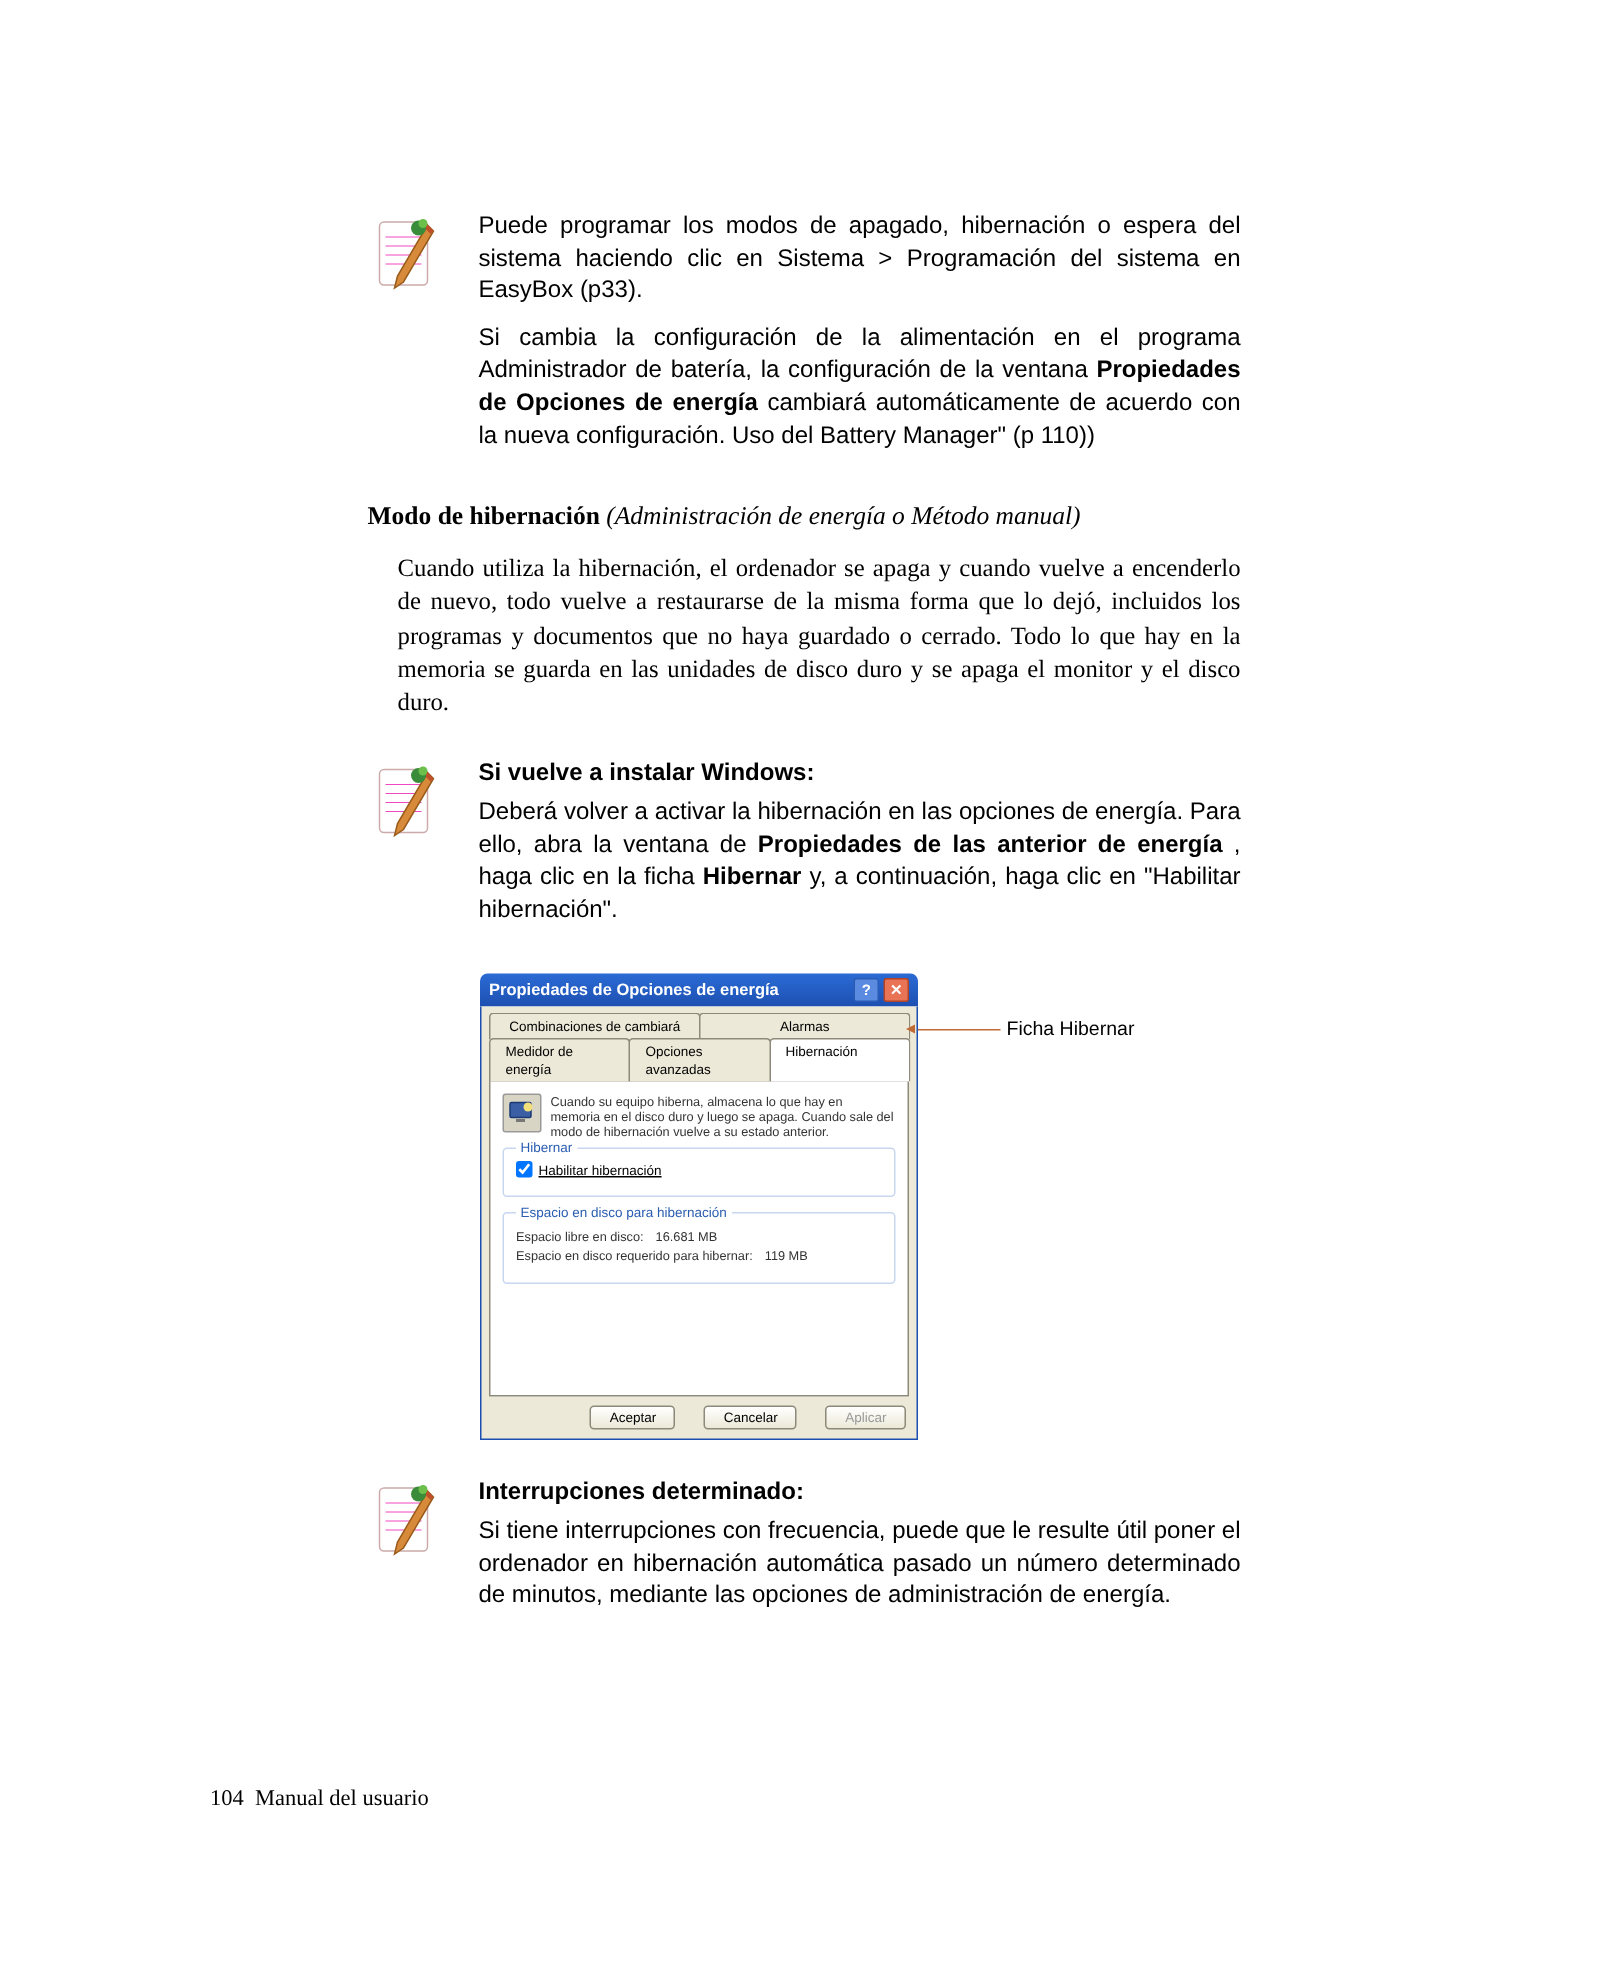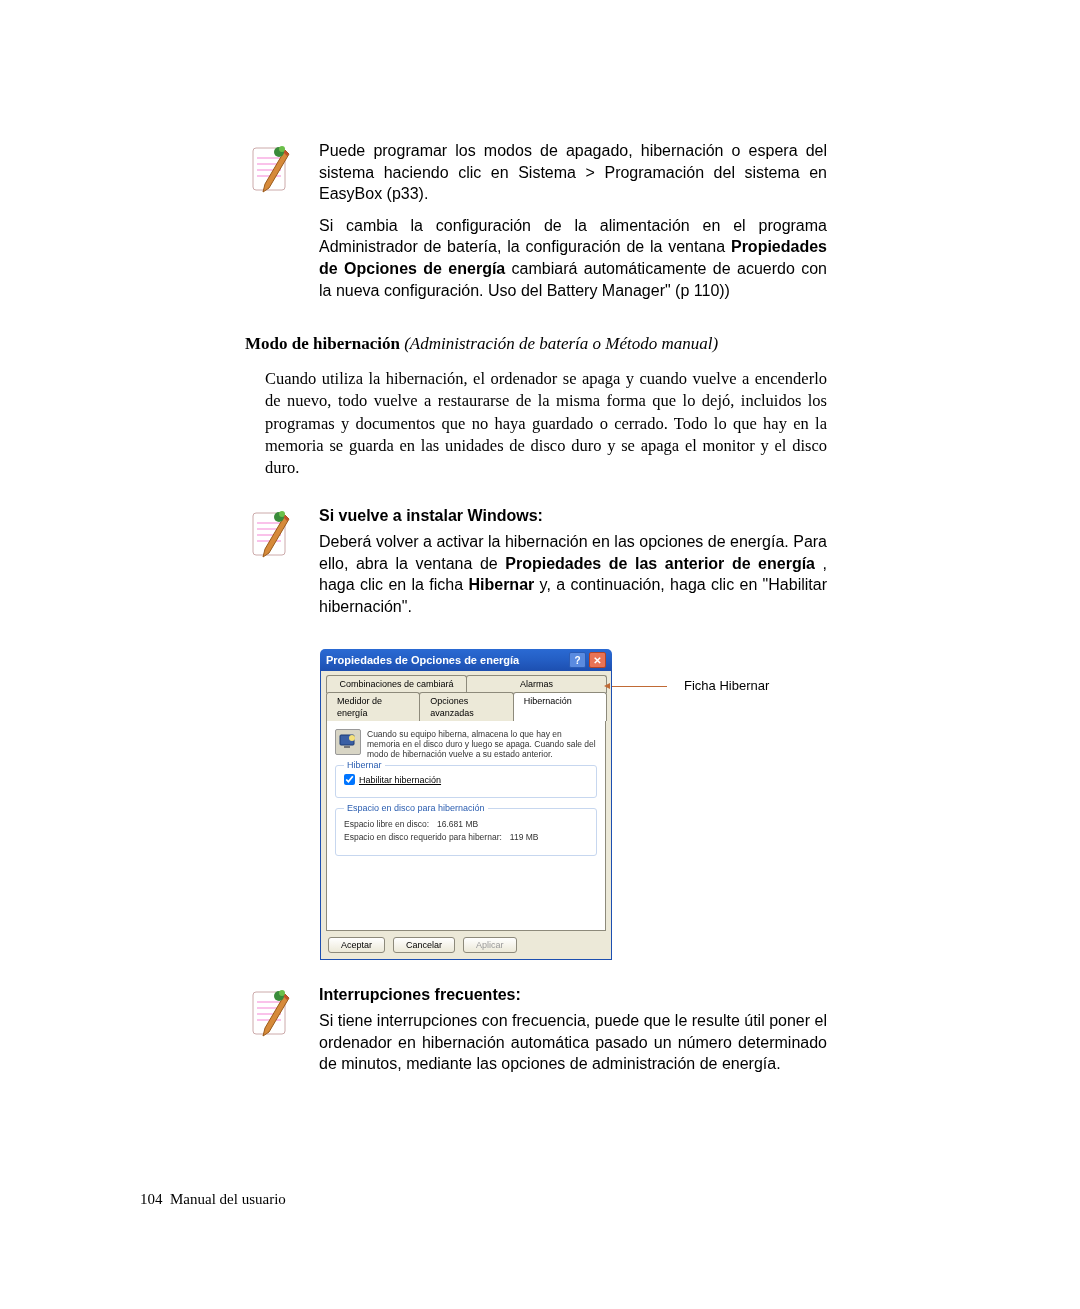--- a/index.html
+++ b/index.html
@@ -37,26 +37,26 @@
   .xp-panel{background:#fff;border:1px solid #8d8a7b;padding:8px 8px 14px 8px;font-size:8.5px}
   .hib-desc{display:flex;gap:6px;align-items:flex-start;margin-bottom:6px}
   .hib-desc .ico{width:24px;height:24px;background:#d8d5c5;border:1px solid #999;display:flex;align-items:center;justify-content:center;border-radius:2px}
   .hib-desc .ico svg{display:block}
   .hib-desc .txt{flex:1;color:#333;line-height:1.2}
   .fieldset{border:1px solid #c7d7ef;border-radius:3px;padding:8px 8px 10px 8px;margin:0 0 10px 0;position:relative}
   .fieldset .legend{position:absolute;top:-7px;left:8px;background:#fff;padding:0 3px;color:#2a5db0;font-size:9px}
   .chk{display:flex;gap:4px;font-size:9px}
   .chk input{margin:0;width:11px;height:11px}
   .disk-row{display:flex;gap:8px;font-size:8.5px;margin:2px 0;color:#333}
-  .xp-btn-row{display:flex;justify-content:flex-start;gap:8px;padding:6px 2px 0 2px}
+  .xp-btn-row{display:flex;justify-content:flex-end;gap:19px;padding:6px 2px 0 2px}
   .xp-btn{font-size:9px;background:linear-gradient(#fff,#ece9d8);border:1px solid #8d8a7b;border-radius:3px;padding:2px 12px;color:#000}
   .xp-btn.disabled{color:#9a9a9a}
   .callout{position:relative;display:flex;align-items:center;margin-top:28px}
   .callout .line{width:55px;height:1px;background:#c06a35;margin:0 4px 0 0}
-  .callout .label{font-size:13px;color:#000;font-family:Arial,Helvetica,sans-serif;margin-left:13px}
+  .callout .label{font-size:13px;color:#000;font-family:Arial,Helvetica,sans-serif;margin-left:0}
   .hib-active-label{color:#000}
   .hib-arrow{position:absolute;left:-8px;top:50%;width:0;height:0;border-top:3px solid transparent;border-bottom:3px solid transparent;border-right:6px solid #c06a35;transform:translateY(-50%)}
   .footer{position:absolute;left:140px;bottom:100px;font-family:Georgia,'Times New Roman',serif;font-size:15px}
   
   .pencil-sheet{position:relative;width:44px;height:52px}
 </style>
 </head>
 <body>
 
 <div class="page">
@@ -79,21 +79,21 @@
       <p>Puede programar los modos de apagado, hibernación o espera del sistema haciendo clic en Sistema &gt; Programación del sistema en EasyBox (p33).</p>
       <p>
         <span>Si cambia la configuración de la alimentación en el programa Administrador de batería, la configuración de la ventana </span>
         <span class="bold">Propiedades de Opciones de energía</span>
         <span> cambiará automáticamente de acuerdo con la nueva configuración. Uso del Battery Manager" (p 110))</span>
       </p>
     </div>
   </div>
 
   <div class="section-head">
-    <span class="bold">Modo de hibernación</span><span class="ital"> (Administración de batería o Método manual)</span>
+    <span class="bold">Modo de hibernación</span><span class="ital"> (Administración de energía o Método manual)</span>
   </div>
   <p class="body-para">Cuando utiliza la hibernación, el ordenador se apaga y cuando vuelve a encenderlo de nuevo, todo vuelve a restaurarse de la misma forma que lo dejó, incluidos los programas y documentos que no haya guardado o cerrado. Todo lo que hay en la memoria se guarda en las unidades de disco duro y se apaga el monitor y el disco duro.</p>
 
   <div class="note-block">
     <div class="note-icon-wrap">
       <svg class="pencil-sheet" viewBox="0 0 44 52">
         <rect x="4" y="4" width="32" height="42" rx="3" fill="#fff" stroke="#caa" stroke-width="1"></rect>
         <line x1="8" y1="14" x2="32" y2="14" stroke="#e3b" stroke-width="0.6"></line>
         <line x1="8" y1="20" x2="32" y2="20" stroke="#e3b" stroke-width="0.6"></line>
         <line x1="8" y1="26" x2="32" y2="26" stroke="#e3b" stroke-width="0.6"></line>
@@ -190,21 +190,21 @@
         <line x1="8" y1="20" x2="32" y2="20" stroke="#e3b" stroke-width="0.6"></line>
         <line x1="8" y1="26" x2="32" y2="26" stroke="#e3b" stroke-width="0.6"></line>
         <line x1="8" y1="32" x2="32" y2="32" stroke="#e3b" stroke-width="0.6"></line>
         <polygon points="36,6 40,10 20,44 14,48 16,40" fill="#d68a3a" stroke="#9a5a1a"></polygon>
         <polygon points="36,6 40,10 38,12 34,8" fill="#c0502a"></polygon>
         <circle cx="30" cy="8" r="5" fill="#3a8b3a"></circle>
         <circle cx="33" cy="5" r="3" fill="#6bbf4a"></circle>
       </svg>
     </div>
     <div class="note-text indent-text">
-      <p class="sub-head">Interrupciones frecuentes:</p>
+      <p class="sub-head">Interrupciones determinado:</p>
       <p>Si tiene interrupciones con frecuencia, puede que le resulte útil poner el ordenador en hibernación automática pasado un número determinado de minutos, mediante las opciones de administración de energía.</p>
     </div>
   </div>
 
   <div class="footer">
     <span>104</span>&nbsp;&nbsp;<span>Manual del usuario</span>
   </div>
 
 </div>
 

